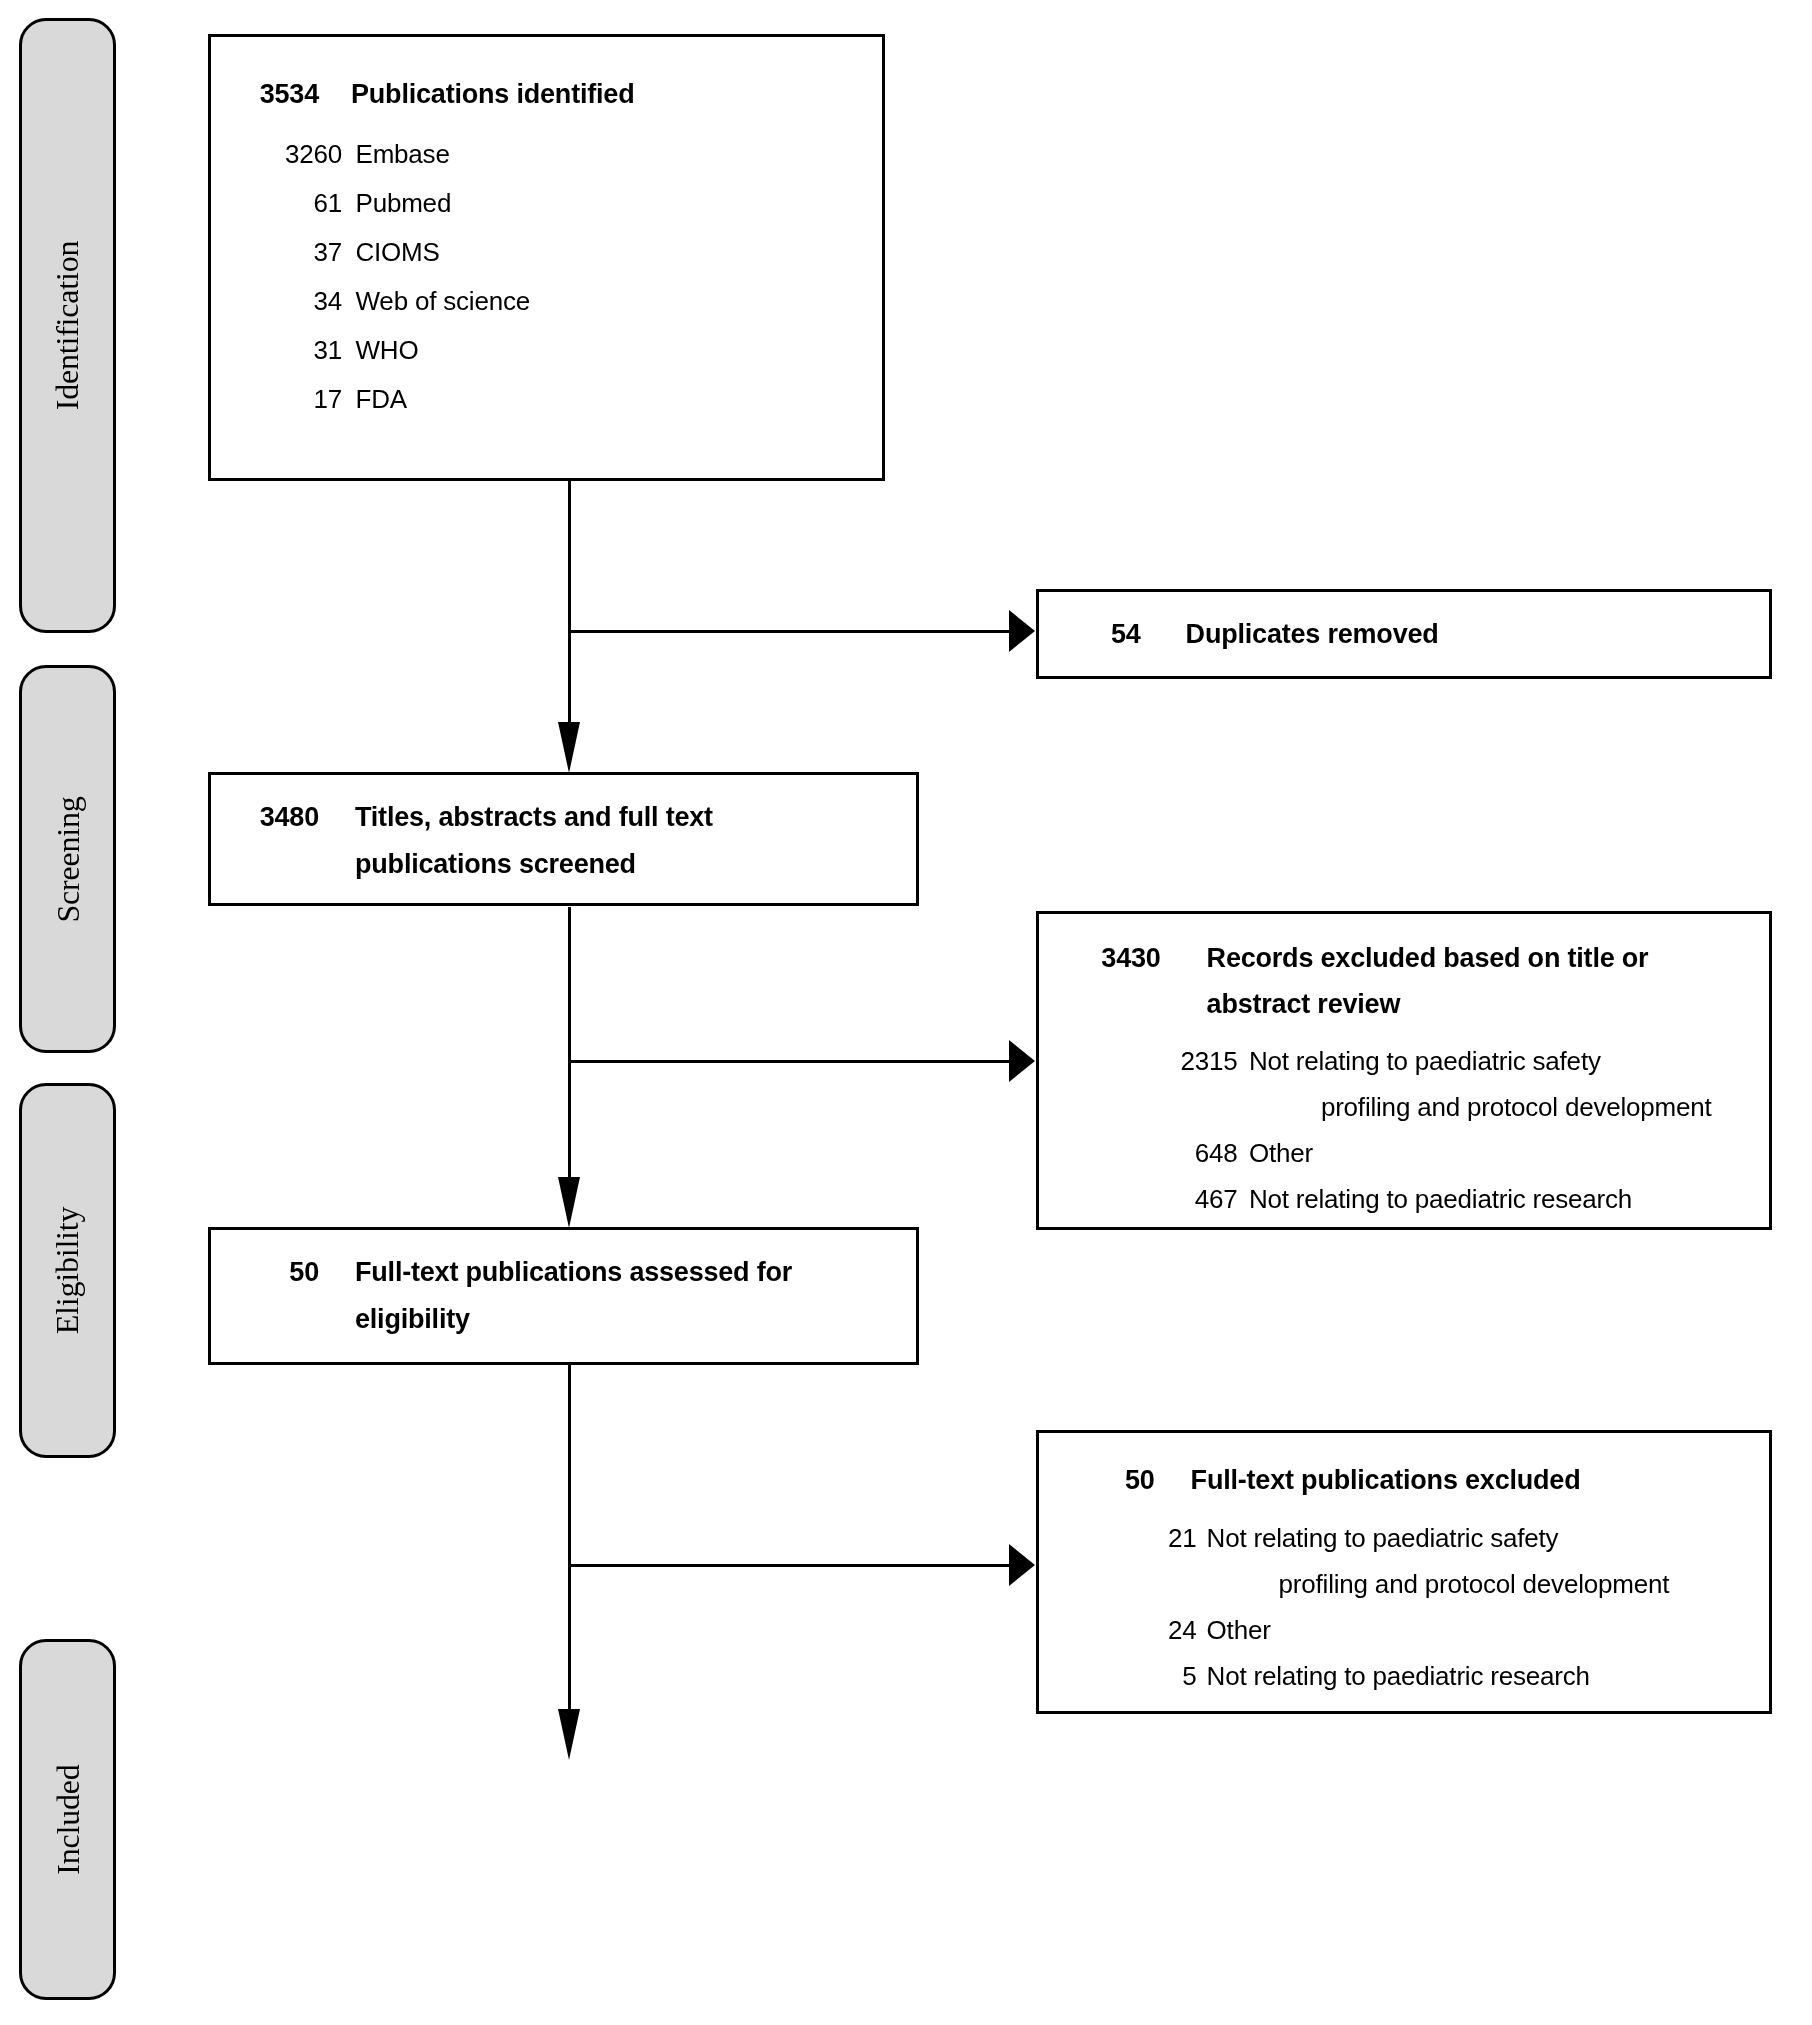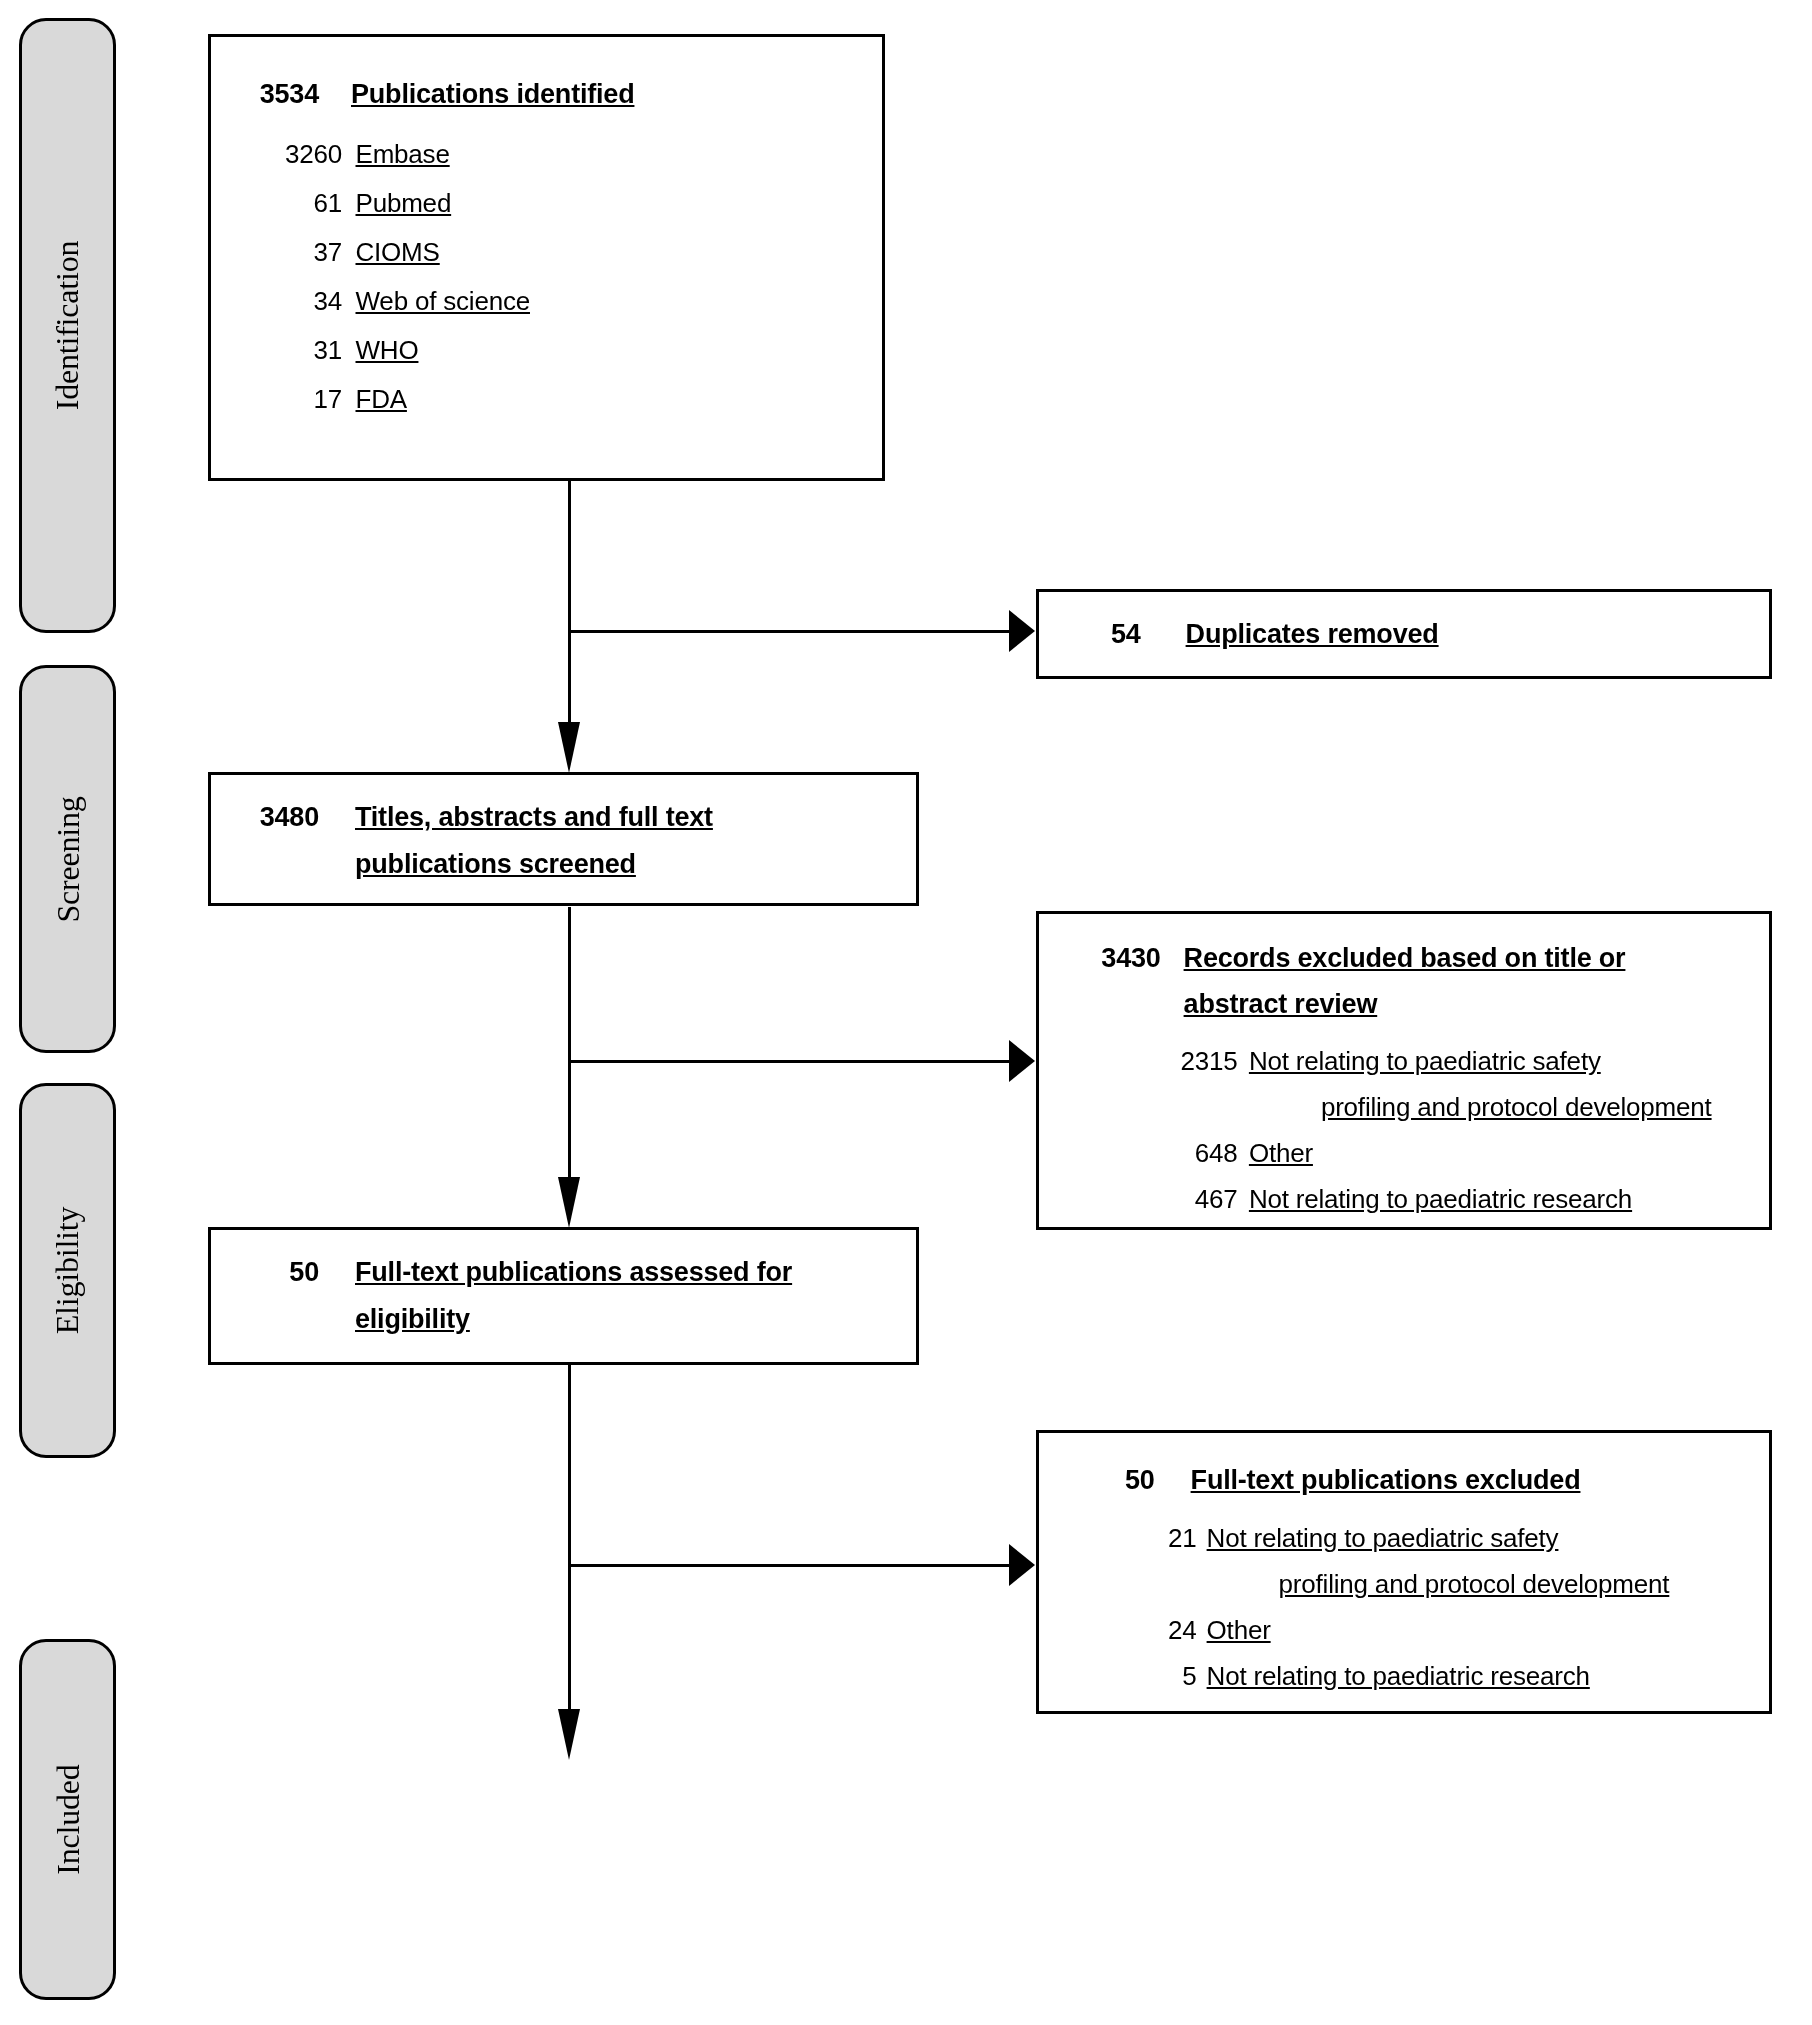--- a/index.html
+++ b/index.html
@@ -28,42 +28,42 @@
   .st-screening{top:665px;height:388px;}
   .st-eligibility{top:1083px;height:375px;}
   .st-included{top:1639px;height:361px;}
   
   .box{
     position:absolute;background:#ffffff;border:3.6px solid #000;
     box-sizing:border-box;font-size:26px;
   }
   .row{display:flex;align-items:flex-start;}
   .num{flex:none;text-align:right;white-space:nowrap;}
-  .txt{white-space:nowrap;text-decoration:underline;}
+  .txt{white-space:nowrap;}
   .txt .ln{display:block;}
   .bold{font-weight:bold;font-size:27px;}
   .indent2{padding-left:72px;}
   
   .b-identified{left:208px;top:34px;width:677px;height:447px;padding:32.5px 13.5px 0 18px;}
   .b-identified .row{line-height:49px;}
   .b-identified .row-header .num{width:90px;margin-right:32px;}
   .b-identified .row-header{margin-bottom:11.7px;}
   .b-identified .row-item .num{width:113px;margin-right:13.5px;}
   
   .b-duplicates{left:1036px;top:589px;width:736px;height:90px;
     display:flex;align-items:center;padding-left:22.6px;}
   .b-duplicates .num{width:79px;margin-right:45px;}
   
   .b-screened{left:208px;top:772px;width:711px;height:134px;padding:19px 13.5px 0 18px;}
   .b-screened .row{line-height:47px;}
   .b-screened .num{width:90px;margin-right:36px;}
   
   .b-records{left:1036px;top:911px;width:736px;height:319px;padding:21px 13.5px 0 22.6px;}
   .b-records .row{line-height:46px;}
-  .b-records .row-header .num{width:99px;margin-right:23px;}
+  .b-records .row-header .num{width:99px;margin-right:46px;}
   .b-records .row-header{margin-bottom:10.8px;}
   .b-records .row-item .num{width:176px;margin-right:11.3px;}
   
   .b-assessed{left:208px;top:1227px;width:711px;height:138px;padding:19px 13.5px 0 18px;}
   .b-assessed .row{line-height:47px;}
   .b-assessed .num{width:90px;margin-right:36px;}
   
   .b-ftexcluded{left:1036px;top:1430px;width:736px;height:284px;padding:23.5px 13.5px 0 22.6px;}
   .b-ftexcluded .row{line-height:46px;}
   .b-ftexcluded .row-header .num{width:93px;margin-right:36px;}

